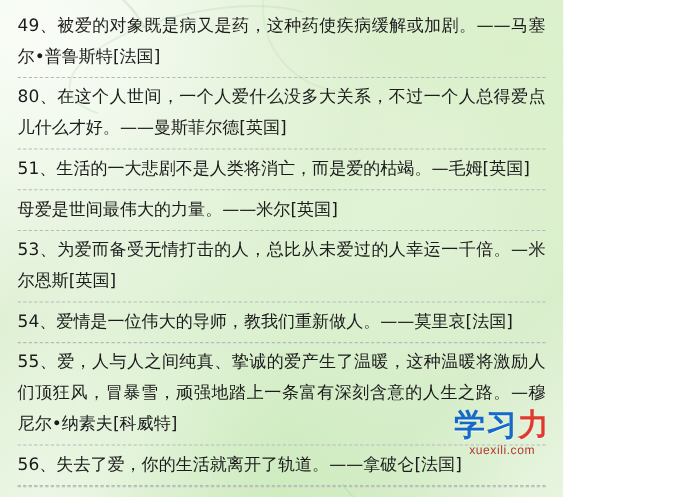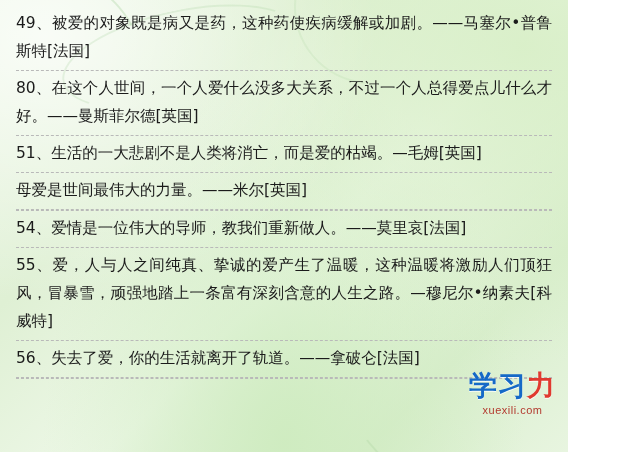--- a/index.html
+++ b/index.html
@@ -7,21 +7,21 @@
     padding: 0;
   }
   body {
     width: 620px;
     height: 452px;
     overflow: hidden;
     font-family: "Liberation Sans", sans-serif;
   }
   #page {
     position: relative;
-    width: 568px;
+    width: 512px;
     height: 452px;
     box-sizing: border-box;
     background:
       radial-gradient(ellipse at 8% 8%, rgba(255,255,255,0.75) 0%, rgba(255,255,255,0.0) 45%),
       radial-gradient(ellipse at 92% 10%, rgba(214,238,196,0.85) 0%, rgba(255,255,255,0.0) 55%),
       radial-gradient(ellipse at 50% 98%, rgba(205,235,190,0.9) 0%, rgba(255,255,255,0.0) 60%),
       linear-gradient(135deg, #eaf6e2 0%, #dff0d4 30%, #eef8e8 55%, #d9eecd 80%, #e8f5e0 100%);
     overflow: hidden;
   }
   
@@ -111,20 +111,23 @@
     <div class="quote">
       <span class="txt">51、生活的一大悲剧不是人类将消亡，而是爱的枯竭。—毛姆[英国]</span>
     </div>
     <div class="sep"></div>
 
     <div class="quote" style="">
       <span class="txt">母爱是世间最伟大的力量。——米尔[英国]</span>
     </div>
     <div class="sep"></div>
 
+    <div class="quote">
+      <span class="txt">53、为爱而备受无情打击的人，总比从未爱过的人幸运一千倍。—米尔恩斯[英国]</span>
+    </div>
     <div class="sep"></div>
 
     <div class="quote">
       <span class="txt">54、爱情是一位伟大的导师，教我们重新做人。——莫里哀[法国]</span>
     </div>
     <div class="sep"></div>
 
     <div class="quote">
       <span class="txt">55、爱，人与人之间纯真、挚诚的爱产生了温暖，这种温暖将激励人们顶狂风，冒暴雪，顽强地踏上一条富有深刻含意的人生之路。—穆尼尔•纳素夫[科威特]</span>
     </div>

